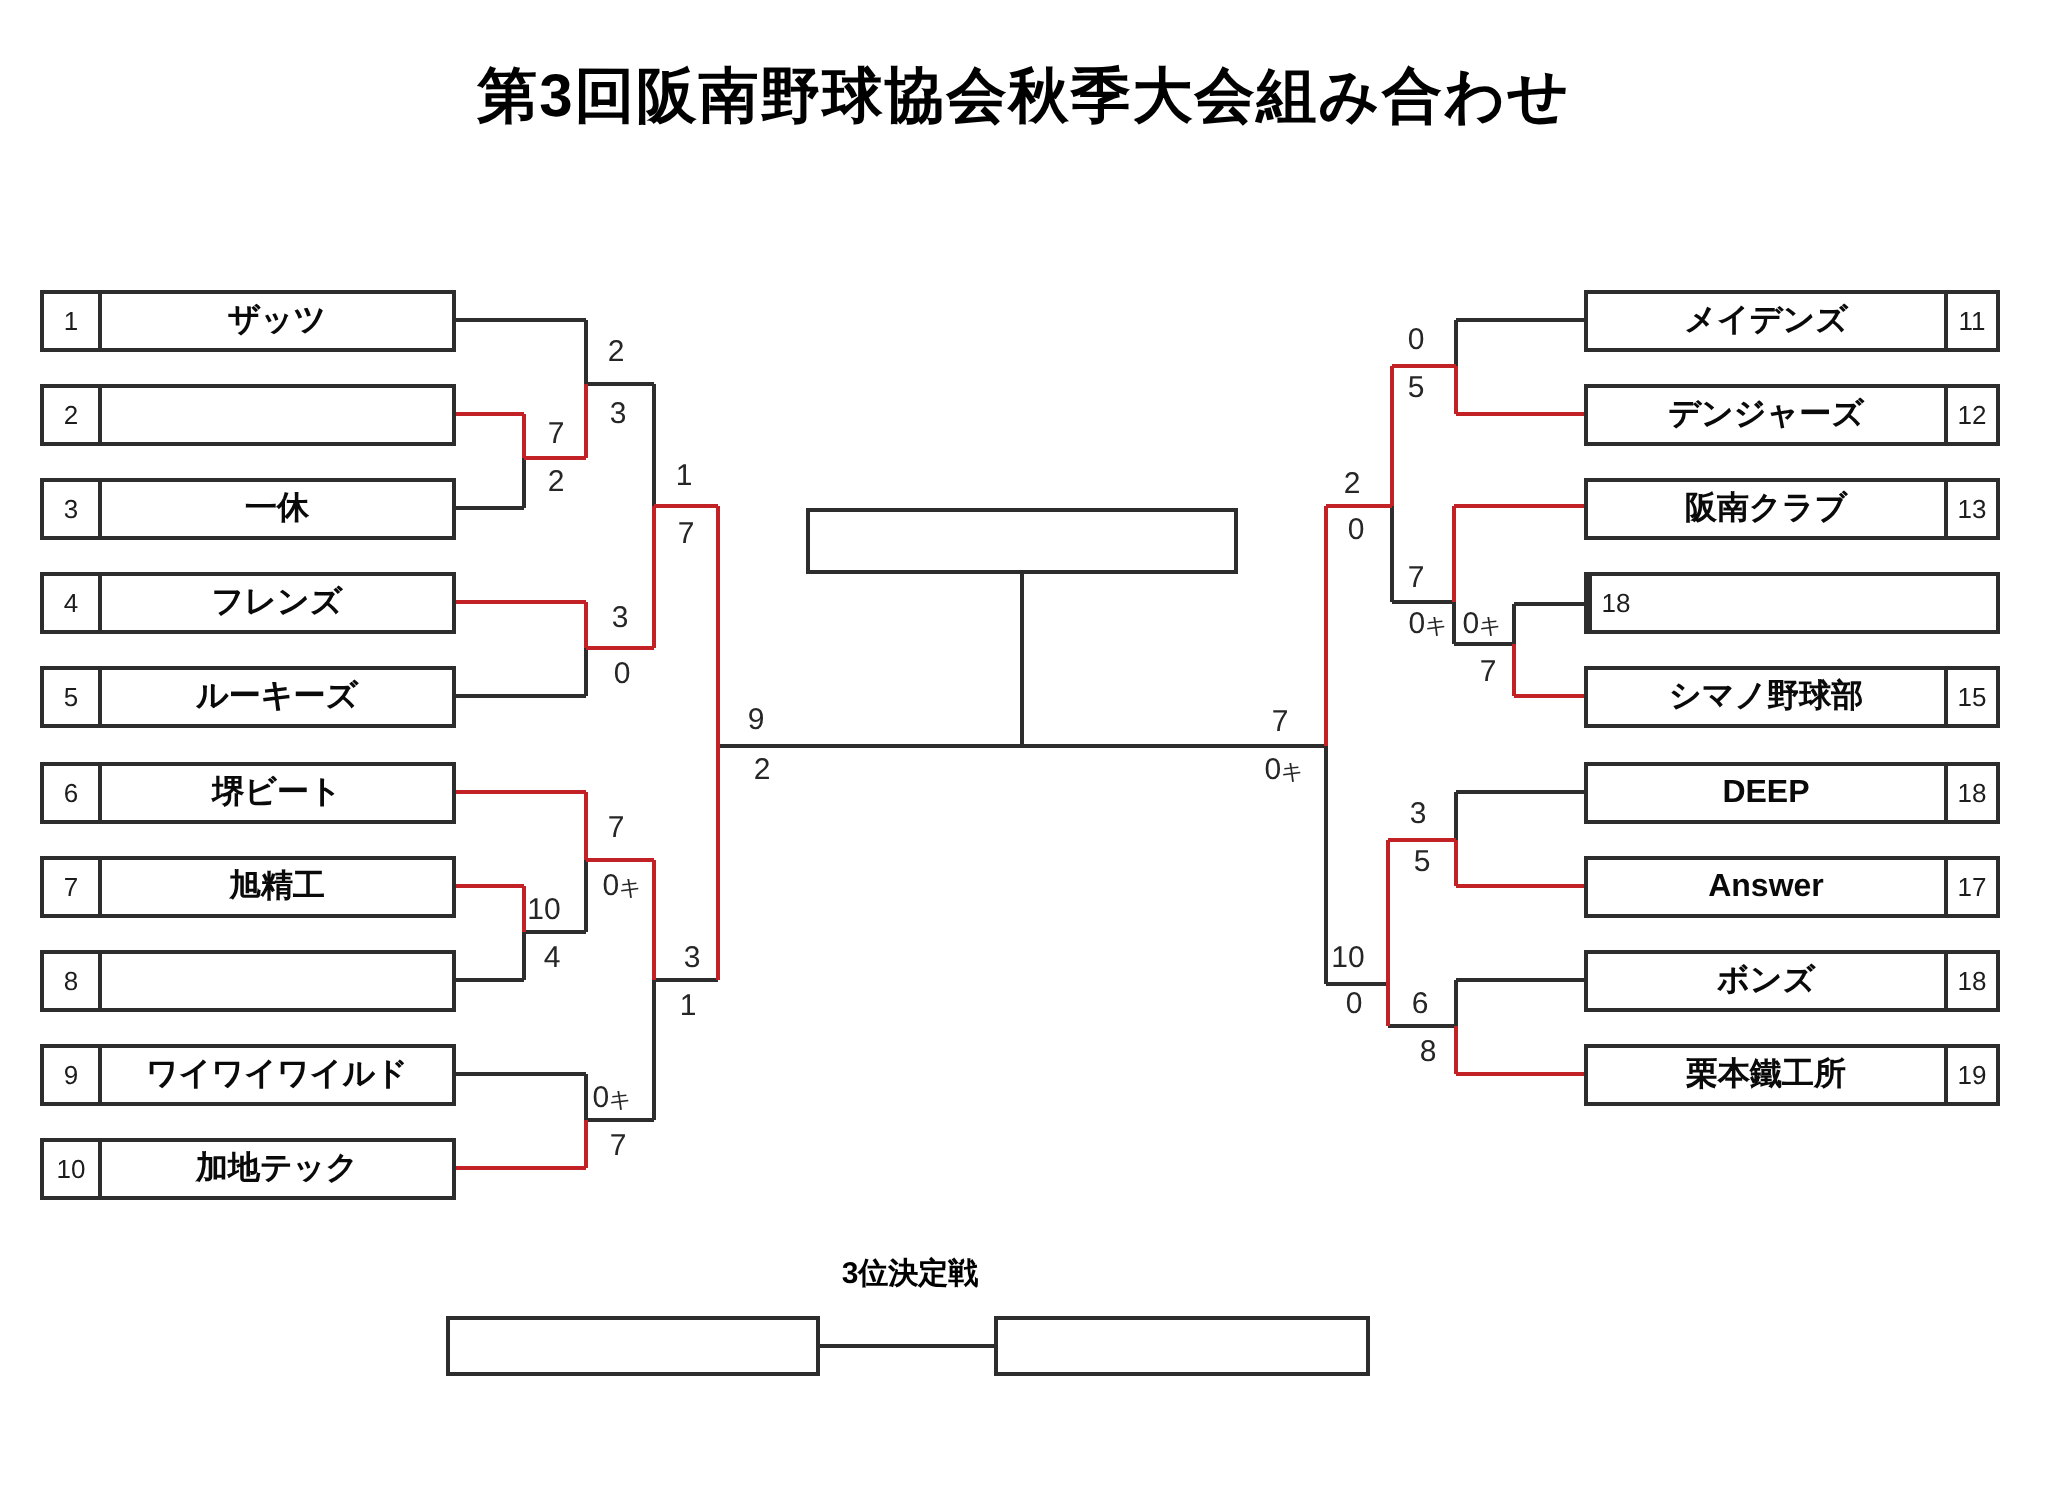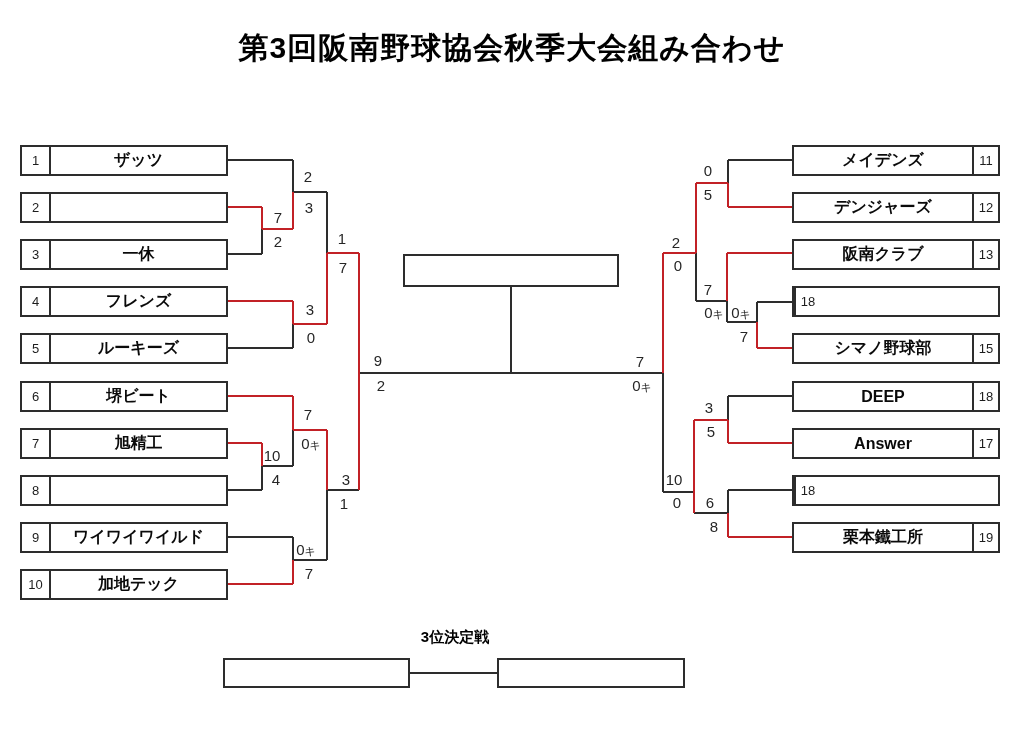--- a/index.html
+++ b/index.html
@@ -119,20 +119,21 @@
   <div class="tbox r" style="top:381px">
       <span class="seed">18</span>
       <span class="tname">DEEP</span>
     </div>
   <div class="tbox r" style="top:428px">
       <span class="seed">17</span>
       <span class="tname">Answer</span>
     </div>
   <div class="tbox r" style="top:475px">
       <span class="seed">18</span>
+      <span class="tname">ボンズ</span>
     </div>
   <div class="tbox r" style="top:522px">
       <span class="seed">19</span>
       <span class="tname">栗本鐵工所</span>
     </div>
 
   <div class="obox" style="left:403px;top:254px;width:216px;height:33px"></div>
 
   <div class="s3label" style="left:455px;top:637px">3位決定戦</div>
   <div class="obox" style="left:223px;top:658px;width:187px;height:30px"></div>

